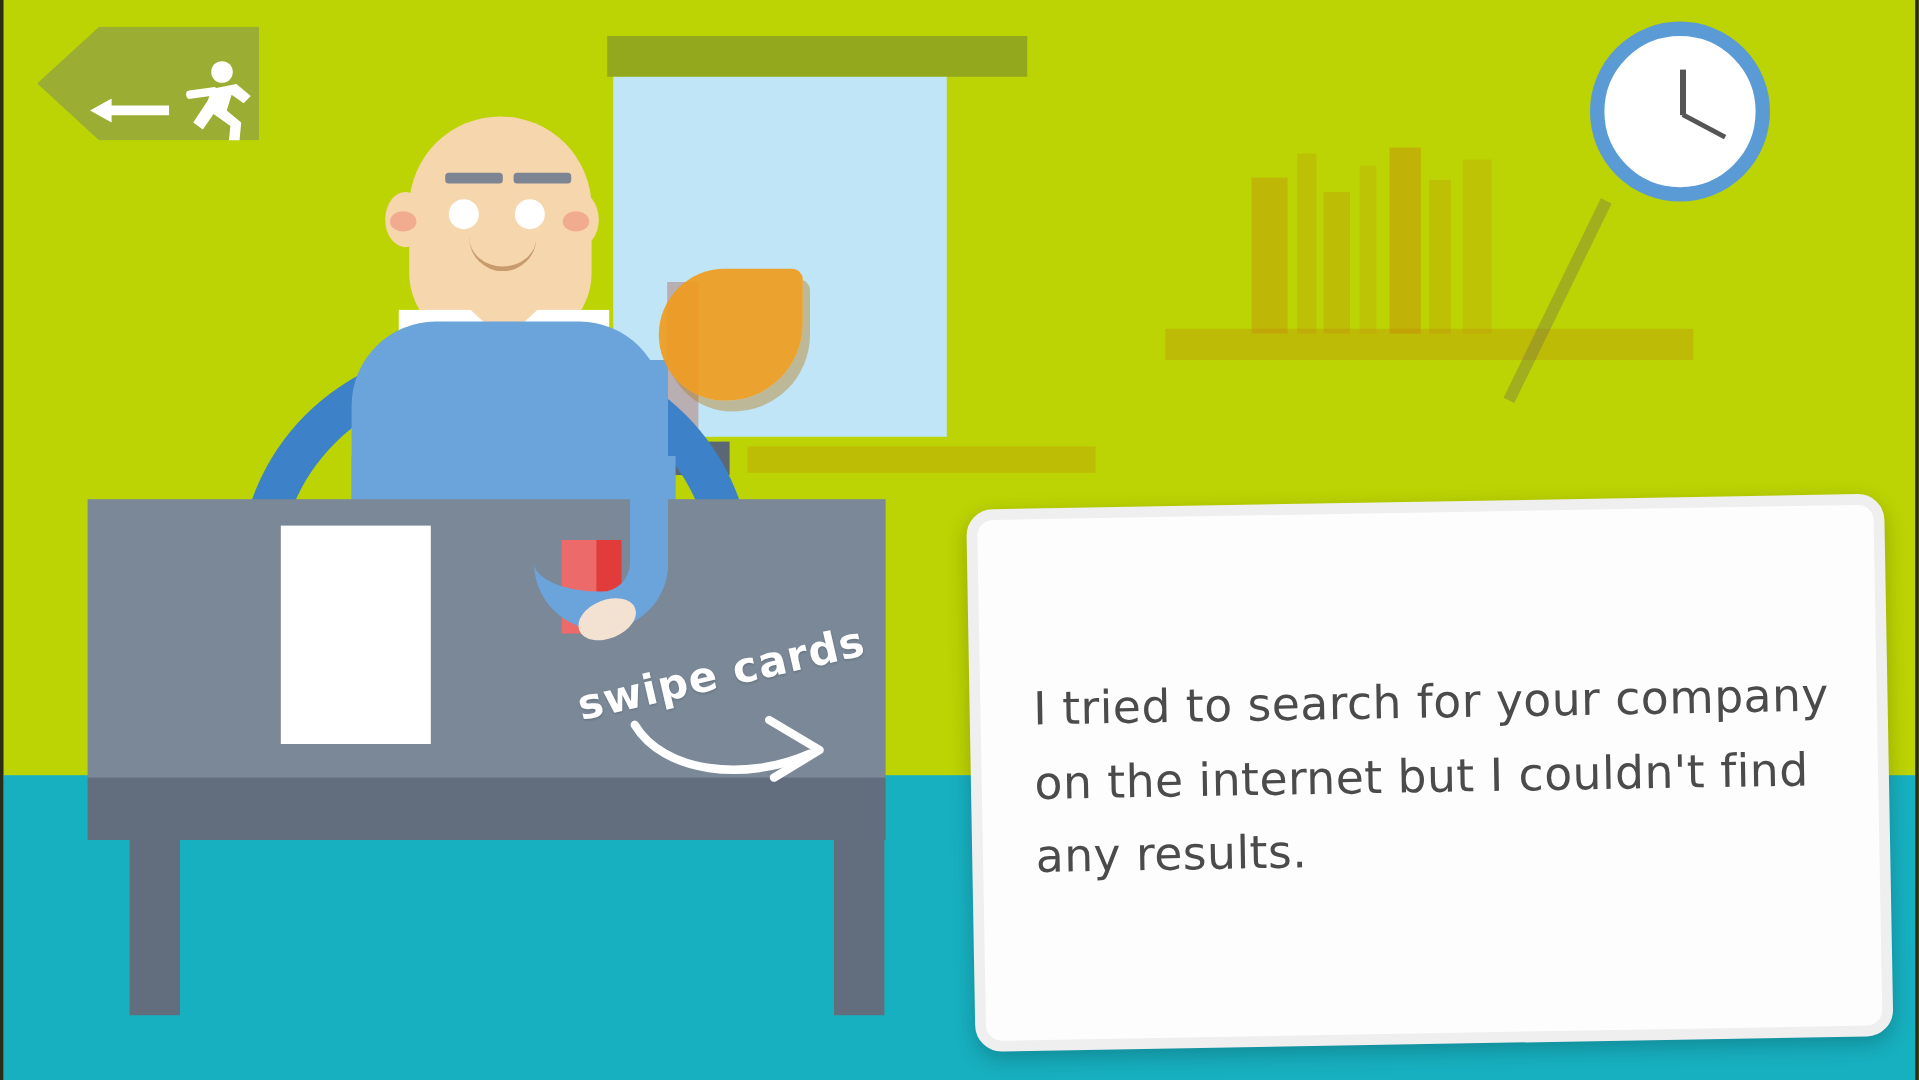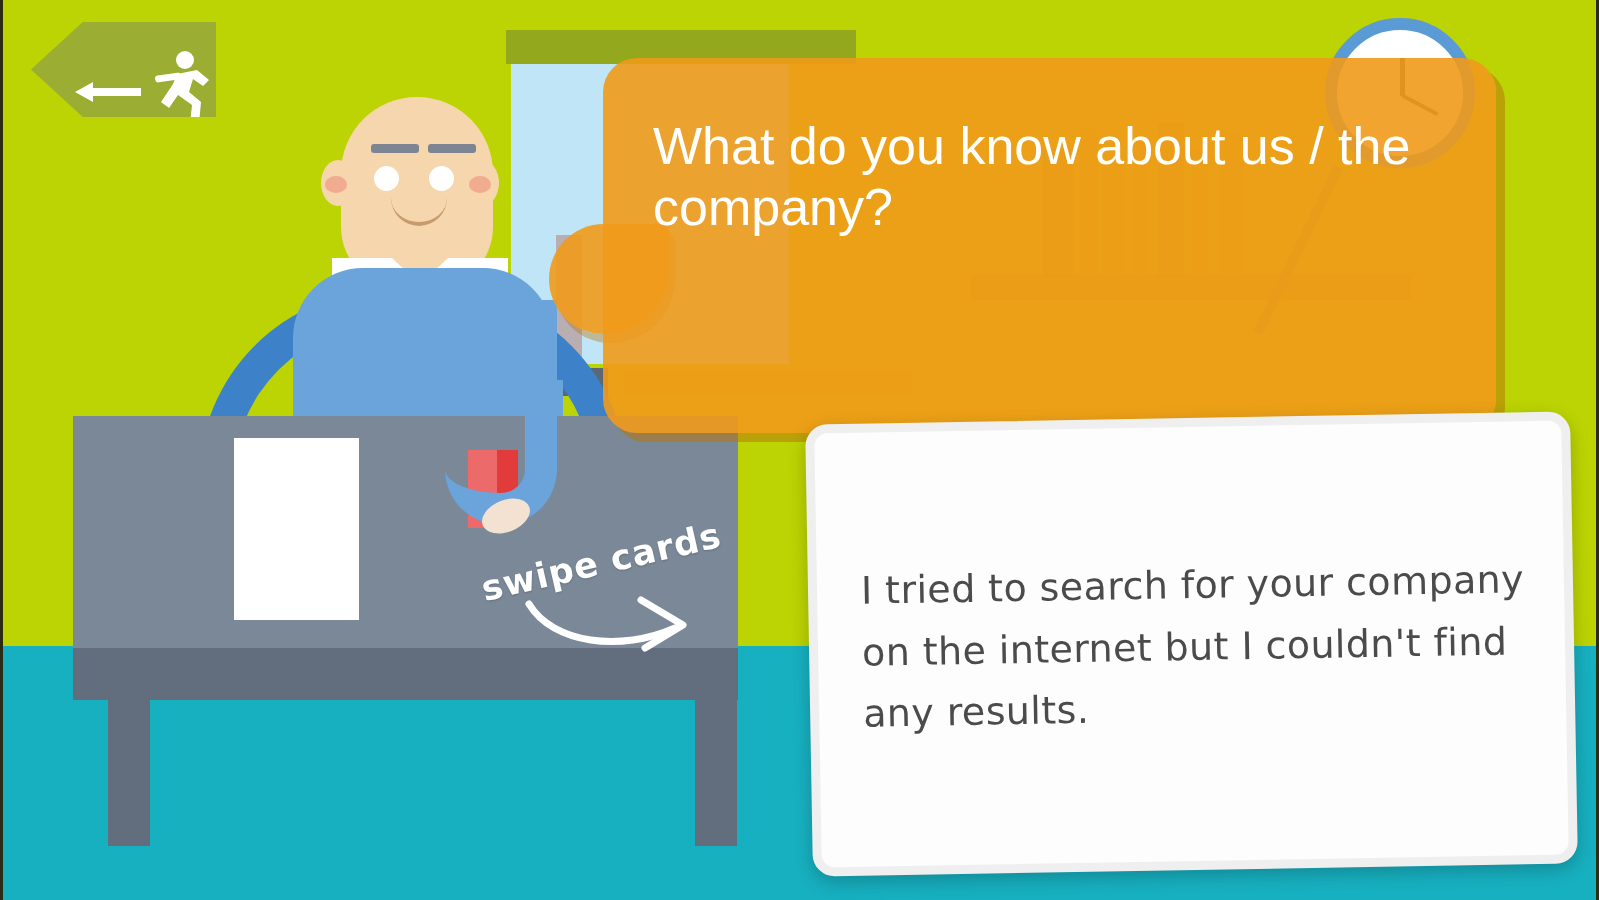--- a/index.html
+++ b/index.html
@@ -364,21 +364,18 @@
 
   <div class="swipe-hint">
     <div class="swipe-text">swipe cards</div>
     <svg class="swipe-arrow" viewBox="0 0 170 60">
       <path d="M4 12 C28 52, 96 60, 150 36" stroke="#ffffff" stroke-width="7" fill="none" stroke-linecap="round"></path>
       <path d="M116 8 L158 33 L120 56" stroke="#ffffff" stroke-width="7" fill="none" stroke-linecap="round" stroke-linejoin="round"></path>
     </svg>
   </div>
 
   <div class="q-tail"></div>
-  <div class="q-card">
-    <div class="q-text">What do you know about us / the company?</div>
-  </div>
 
   <div class="a-card">
     <div class="a-text">I tried to search for your company on the internet but I couldn't find any results.</div>
   </div>
 
 </div>
 
 </body></html>

